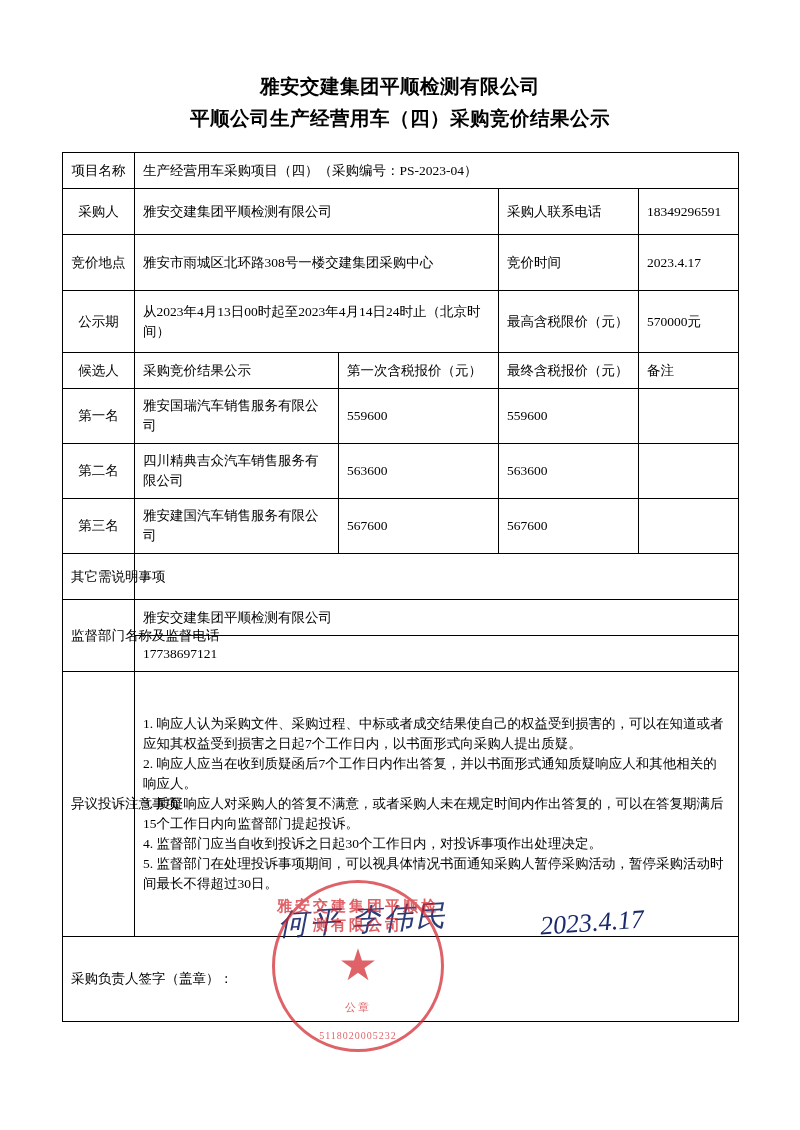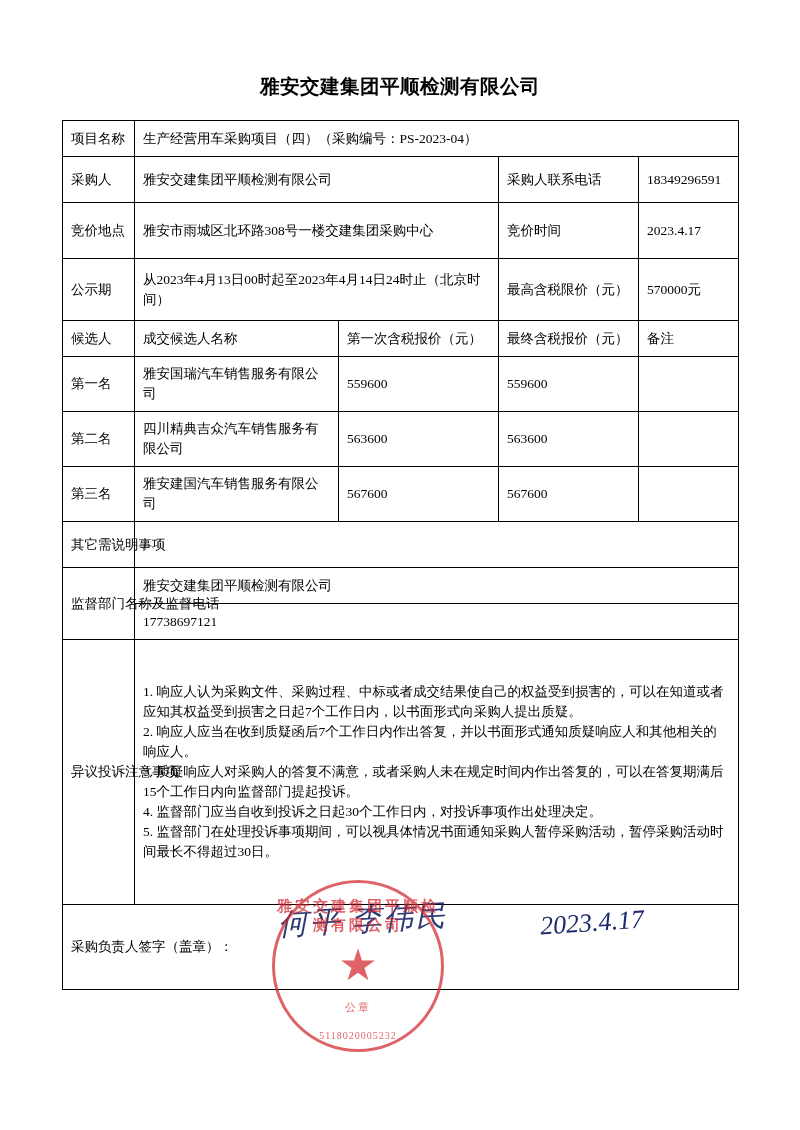--- a/index.html
+++ b/index.html
@@ -42,21 +42,21 @@
   }
   table.main td {
     border: 1px solid #000000;
     font-size: 13.5px;
     line-height: 20px;
     padding: 7px 8px;
     vertical-align: middle;
     word-break: break-all;
   }
   .c-label {
-    text-align: left;
+    text-align: center;
     white-space: nowrap;
   }
   .c-center {
   }
   .c-left {
     text-align: left;
     margin-top: 18px;
   }
   .row-h1 { height: 36px; }
   .row-h2 { height: 46px; }
@@ -158,20 +158,21 @@
     white-space: nowrap;
   }
 </style>
 </head>
 <body>
 
 <div class="page">
 
   <div class="doc-title">
     <span>雅安交建集团平顺检测有限公司</span>
+    <span class="line2">平顺公司生产经营用车（四）采购竞价结果公示</span>
   </div>
 
   <table class="main">
     <colgroup>
       <col style="width:72px">
       <col style="width:92px">
       <col style="width:112px">
       <col style="width:160px">
       <col style="width:140px">
       <col style="width:100px">
@@ -199,21 +200,21 @@
 
     <tr class="row-h4">
       <td class="c-label">公示期</td>
       <td class="c-left" colspan="3">从2023年4月13日00时起至2023年4月14日24时止（北京时间）</td>
       <td class="c-center">最高含税限价（元）</td>
       <td class="c-center">570000元</td>
     </tr>
 
     <tr class="row-h1">
       <td class="c-label">候选人</td>
-      <td class="c-center" colspan="2">成交候选人名称</td>
+      <td class="c-center" colspan="2">采购竞价结果公示</td>
       <td class="c-center">第一次含税报价（元）</td>
       <td class="c-center">最终含税报价（元）</td>
       <td class="c-center">备注</td>
     </tr>
 
     <tr class="row-h2">
       <td class="c-label">第一名</td>
       <td class="c-left" colspan="2">雅安国瑞汽车销售服务有限公司</td>
       <td class="c-center">559600</td>
       <td class="c-center">559600</td>

